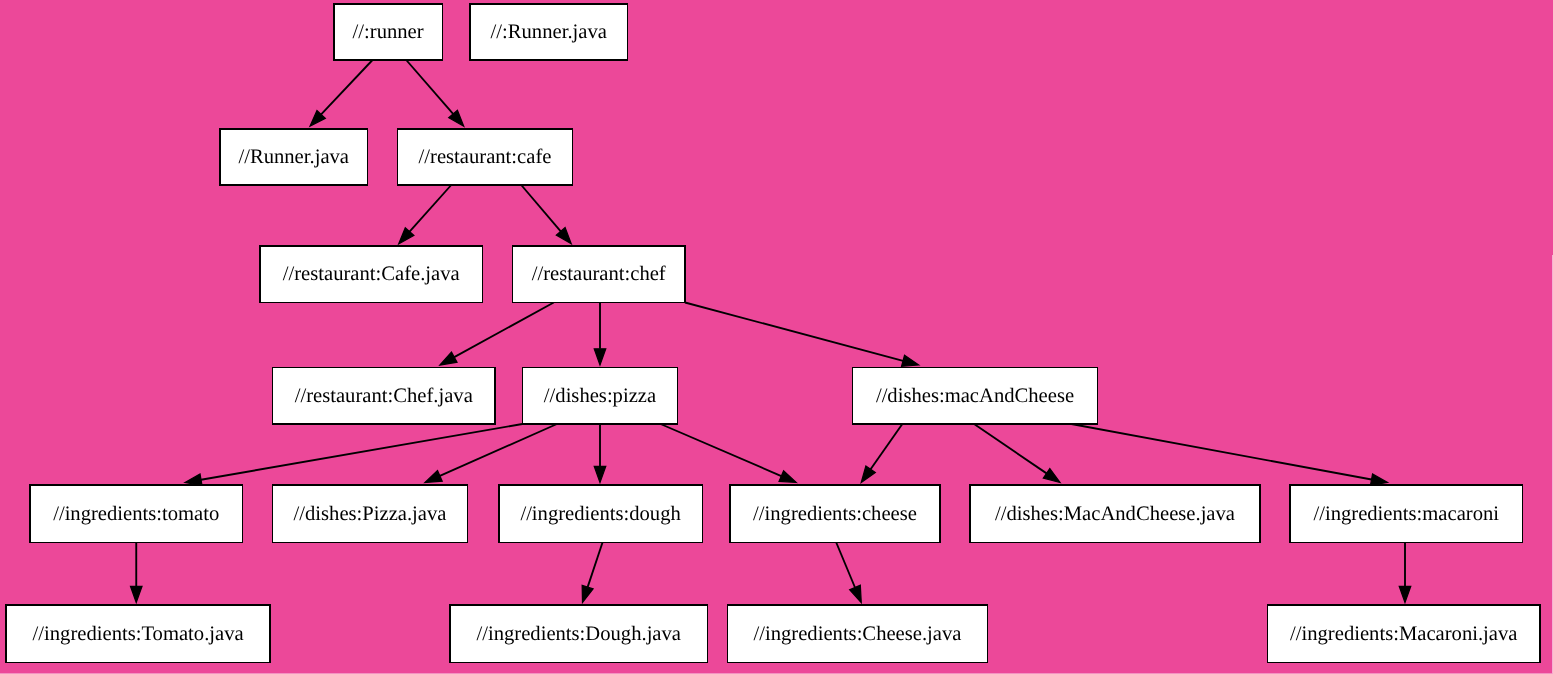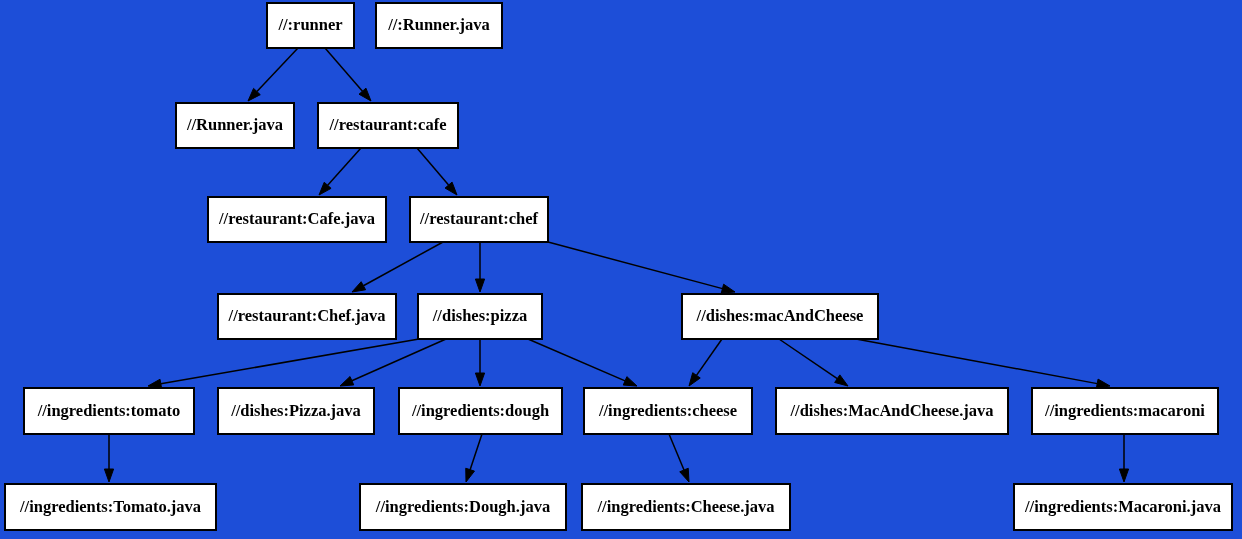--- a/index.html
+++ b/index.html
@@ -4,24 +4,23 @@
 <style>
   html, body {
     margin: 0;
     padding: 0;
     background: #ffffff;
   }
   #graph-canvas {
     position: relative;
     width: 1242px;
     height: 539px;
-    background: #1d4ed8;
+    background: #ec4899;
     overflow: hidden;
     font-family: "Liberation Serif", "DejaVu Serif", serif;
-    font-weight: bold;
   }
   #graph-svg {
     position: absolute;
     left: 0;
     top: 0;
     width: 1242px;
     height: 539px;
     display: block;
   }
   .node-rect {

